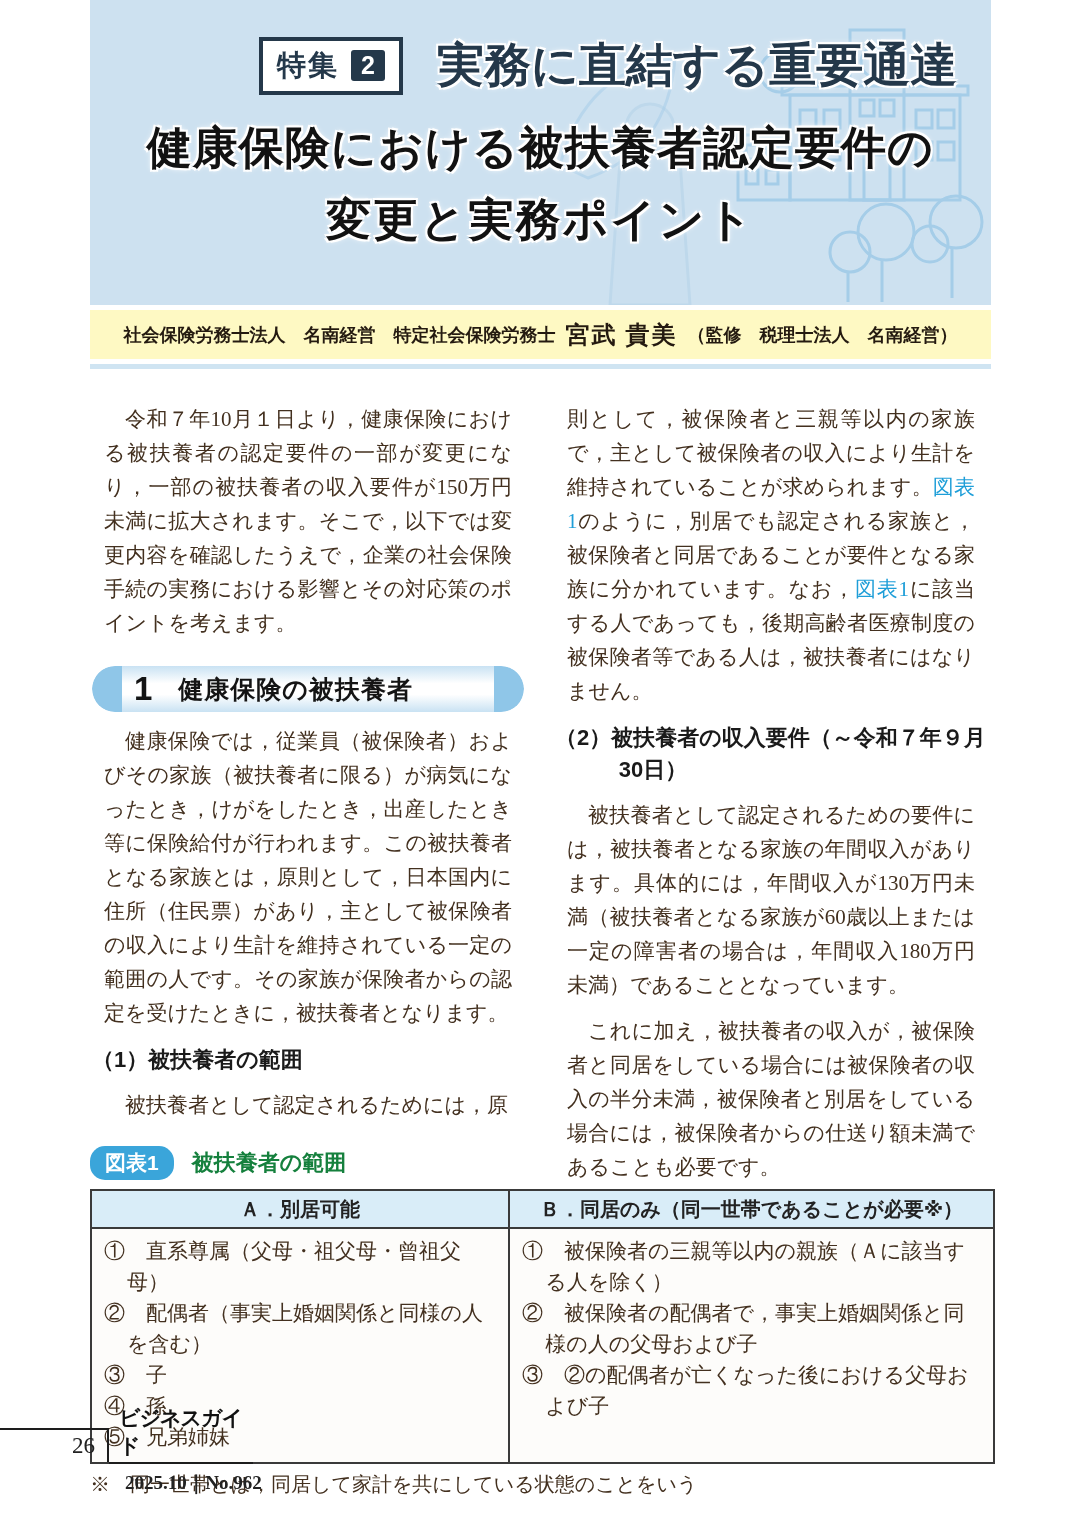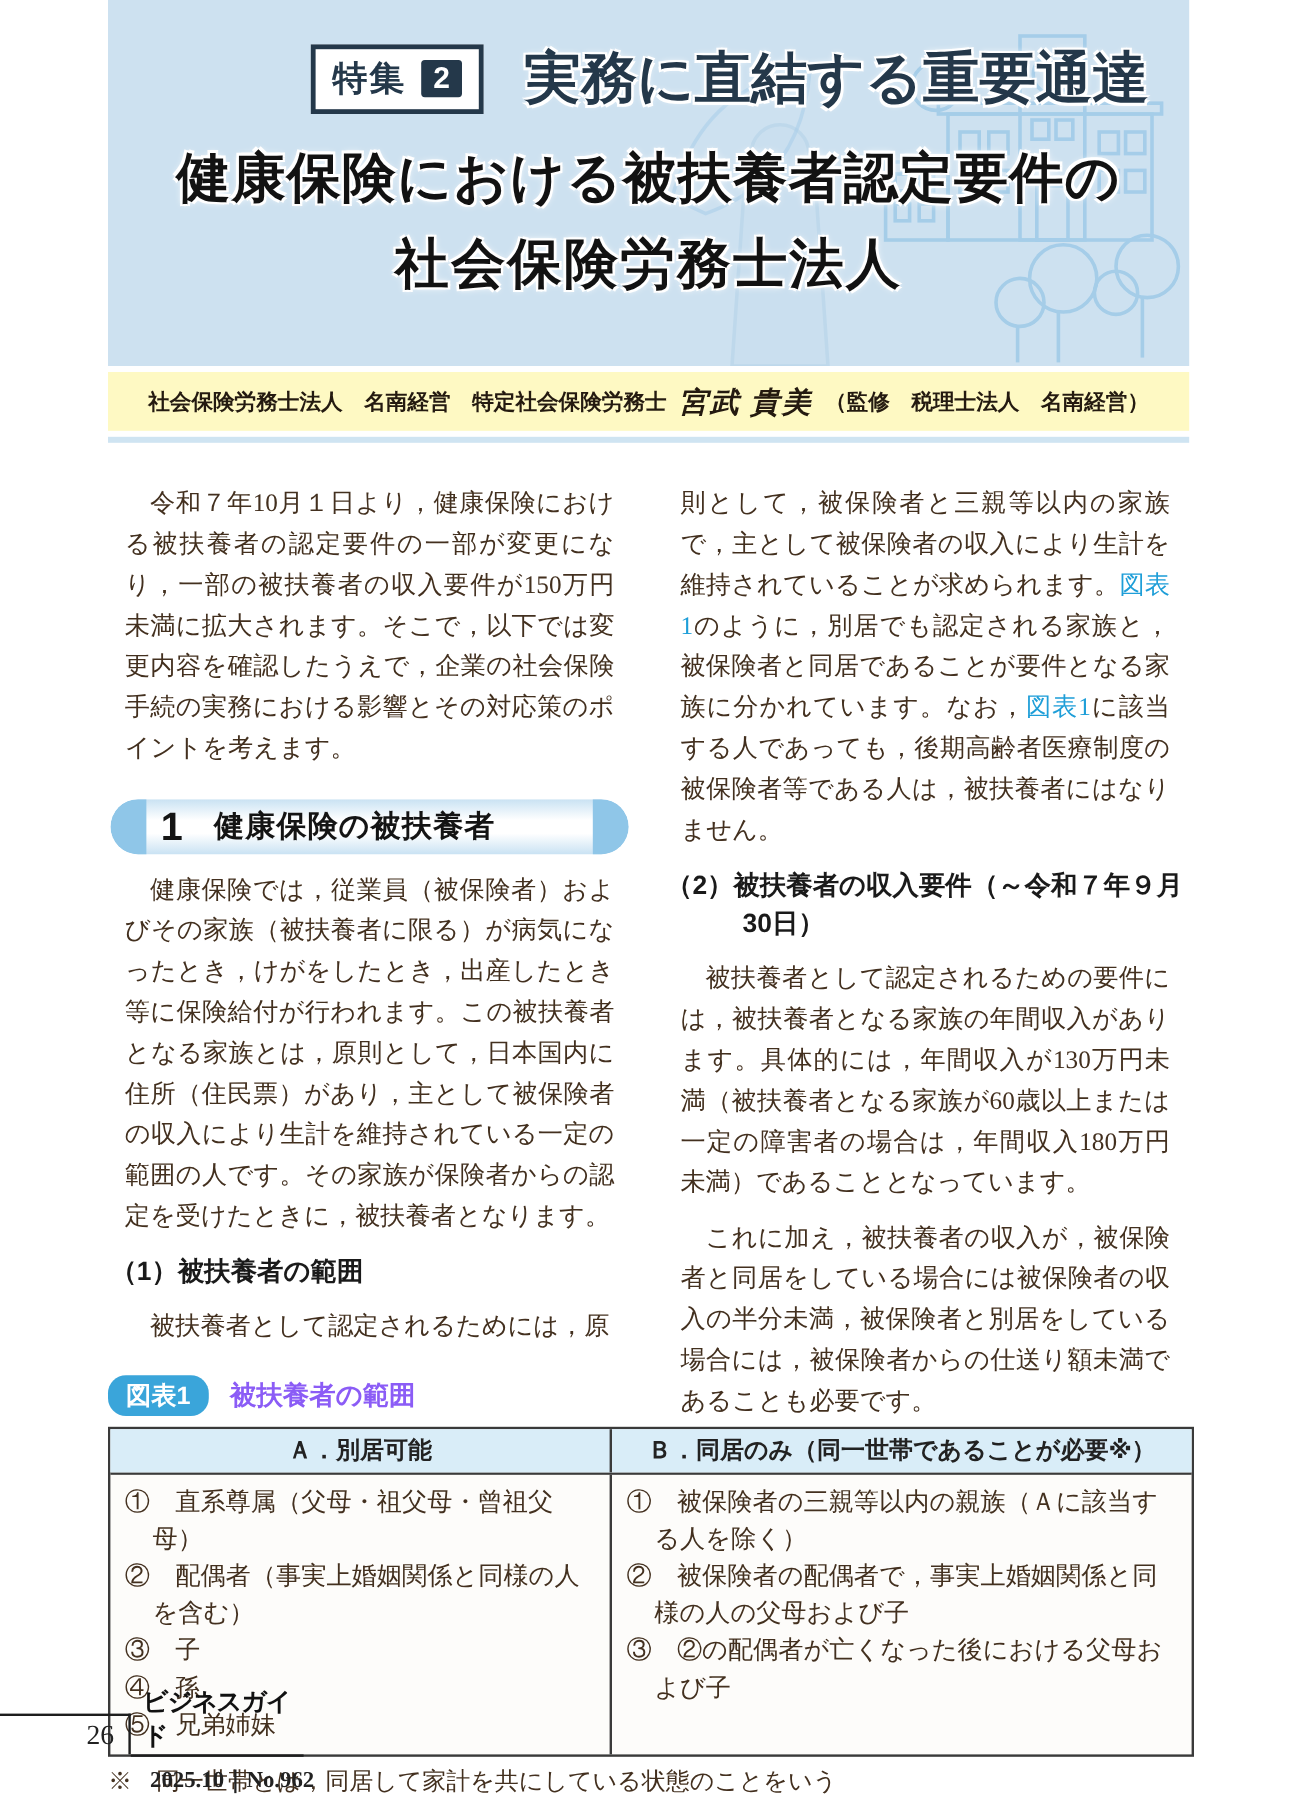--- a/index.html
+++ b/index.html
@@ -19,21 +19,21 @@
   .main-title{position:absolute;top:112px;left:0;width:100%;text-align:center;z-index:2;
               font-family:"Liberation Sans","DejaVu Sans",sans-serif;font-weight:900;color:#121212;
               text-shadow:0 0 4px #fff,0 0 7px #fff,2px 2px 0 #fff,-2px -2px 0 #fff,2px -2px 0 #fff,-2px 2px 0 #fff;}
   .main-title .t1{font-size:45px;line-height:72px;letter-spacing:1px;}
   .main-title .t2{font-size:45px;line-height:72px;letter-spacing:2px;}
 
   
   .author-bar{position:absolute;left:90px;top:310px;width:901px;height:49px;background:#fef9c3;
               display:flex;justify-content:center;align-items:center;color:#241a10;font-weight:700;}
   .author-prefix,.author-suffix{font-size:18px;}
-  .author-name{font-size:24px;margin:0 10px;letter-spacing:2px;font-style:italic;}
+  .author-name{font-size:24px;margin:0 10px;letter-spacing:2px;}
   .banner-rule{position:absolute;left:90px;top:364px;width:901px;height:5px;background:#cfe4f2;}
 
   
   .col{position:absolute;top:390px;width:432px;font-size:21px;line-height:34px;text-align:justify;
        word-break:break-all;color:#43301f;}
   .col-left{left:92px;}
   .col-right{left:555px;}
   .col p{margin:12px;}
   .indent{text-indent:1em;}
   .ref-link{color:#1e9ed8;}
@@ -53,21 +53,21 @@
                color:#1a1a1a;line-height:32px;text-align:left;text-indent:0;}
   .mt22{margin-top:22px;} .mt14{margin-top:14px;} .mt10{margin-top:10px;} .mt6{margin-top:6px;}
   .h2-line2{margin-left:2.9em;}
 
   
   .figure{position:absolute;left:90px;top:1146px;width:905px;}
   .figure-caption{display:flex;align-items:center;}
   .figure-badge{background:#3aa5da;color:#ffffff;font-family:"Liberation Sans",sans-serif;
                 font-weight:800;font-size:21px;padding:3px 15px;border-radius:15px;}
   .figure-title{margin-left:18px;font-family:"Liberation Sans","DejaVu Sans",sans-serif;
-                font-size:22px;font-weight:900;color:#8b5cf6;}
+                font-size:22px;font-weight:900;color:#15803d;}
   .fig-table{margin-top:9px;border:2px solid #3a3a3a;display:flex;flex-direction:column;background:#fdfcfa;}
   .tr{display:flex;}
   .th{background:#d9edf8;font-family:"Liberation Sans","DejaVu Sans",sans-serif;font-weight:800;
       font-size:20px;color:#222;text-align:center;padding:5px 4px;line-height:26px;}
   .td{font-size:21px;line-height:31px;padding:7px 10px 9px 12px;color:#43301f;}
   .cell-a{width:46.4%;border-right:2px solid #3a3a3a;box-sizing:border-box;}
   .cell-b{width:53.6%;box-sizing:border-box;}
   .header-row{border-bottom:2px solid #3a3a3a;}
   .item{text-indent:-1.1em;padding-left:1.1em;}
   .footnote{margin-top:7px;font-size:20px;color:#43301f;text-indent:-1.6em;padding-left:1.6em;}
@@ -142,21 +142,21 @@
     <div class="badge-row">
       <div class="tokushu-badge">
         <span class="tokushu-label">特集</span>
         <span class="tokushu-num">2</span>
       </div>
       <div class="kicker">実務に直結する重要通達</div>
     </div>
 
     <div class="main-title">
       <div class="t1">健康保険における被扶養者認定要件の</div>
-      <div class="t2">社会保険労務士法人</div>
+      <div class="t2">変更と実務ポイント</div>
     </div>
   </div>
 
   <div class="author-bar">
     <span class="author-prefix">社会保険労務士法人　名南経営　特定社会保険労務士</span>
     <span class="author-name">宮武 貴美</span>
     <span class="author-suffix">（監修　税理士法人　名南経営）</span>
   </div>
   <div class="banner-rule"></div>
 

